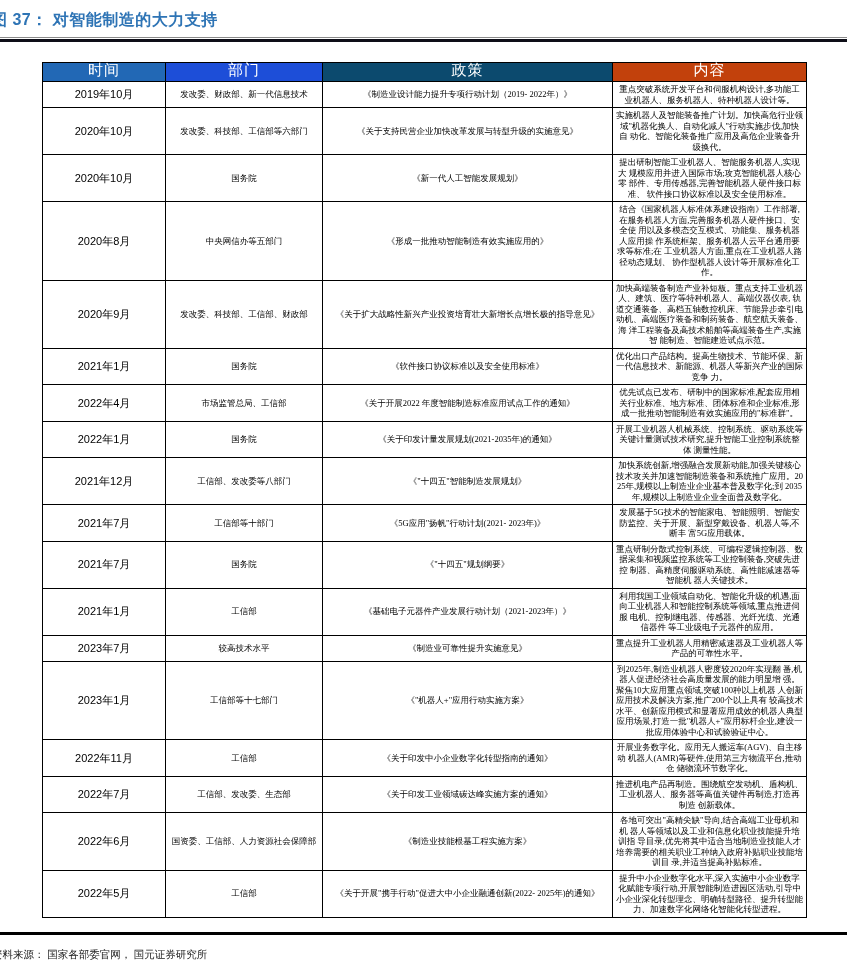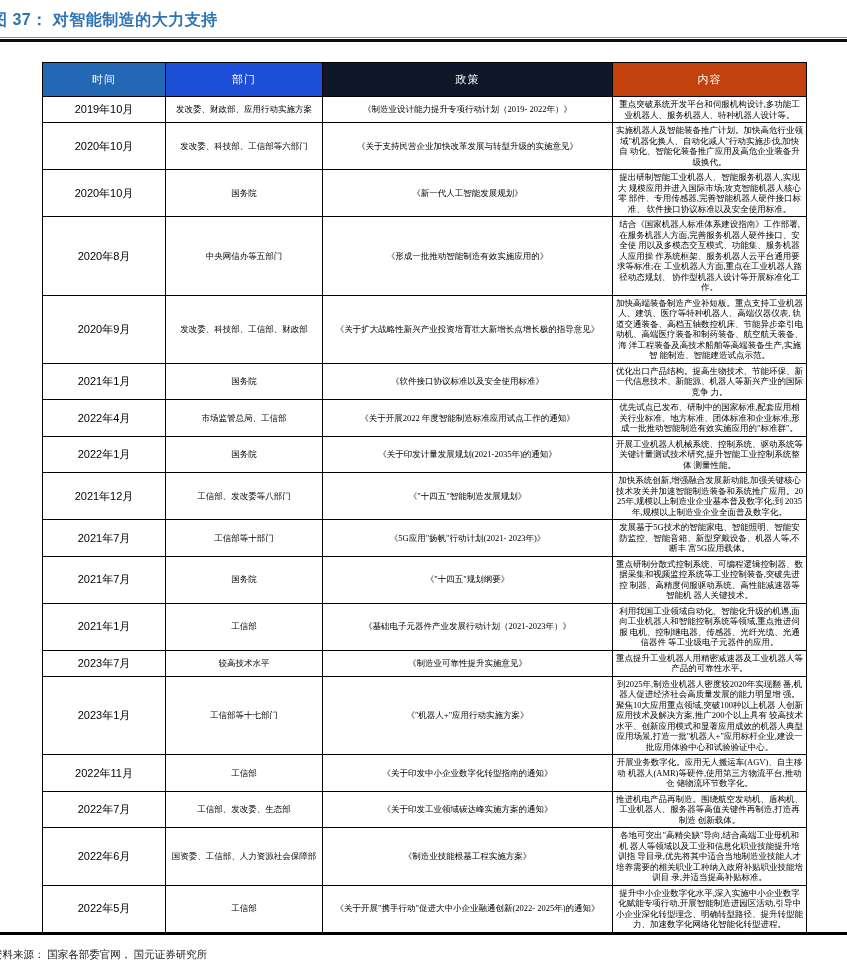--- a/index.html
+++ b/index.html
@@ -29,22 +29,22 @@
   }
   table.policy th, table.policy td {
     border: 1px solid #000;
     padding: 2px 3px;
     vertical-align: middle;
     text-align: center;
     word-break: break-all;
   }
   table.policy th {
     background: #2268B5; color: #ffffff;
-    font-weight: normal; font-size: 11px; height: 34px;
-    font-family: Liberation Sans, sans-serif;
+    font-weight: normal; font-size: 15px; height: 19px;
+    font-family: Liberation Mono, monospace;
     letter-spacing: 1px;
   }
   td.time-cell {
     font-family: "Liberation Sans", sans-serif;
     font-weight: normal; font-size: 11px;
   }
   td.policy-cell { padding: 2px 5px; }
   td.content-cell {
     text-align: justify;
     text-align-last: center;
@@ -75,28 +75,28 @@
     <colgroup>
       <col style="width:123px">
       <col style="width:157px">
       <col style="width:290px">
       <col style="width:194px">
     </colgroup>
     <thead>
       <tr>
         <th style="background: rgb(34, 104, 181); color: rgb(255, 255, 255);">时间</th>
         <th style="background: #1d4ed8; color: rgb(255, 255, 255);">部门</th>
-        <th style="background: #0f172a; color: rgb(255, 255, 255);">政策</th>
+        <th style="background: #0c4a6e; color: rgb(255, 255, 255);">政策</th>
         <th style="background: #c2410c; color: rgb(255, 255, 255);">内容</th>
       </tr>
     </thead>
     <tbody>
         <tr>
           <td class="time-cell">2019年10月</td>
-          <td class="dept-cell">发改委、财政部、应用行动实施方案</td>
+          <td class="dept-cell">发改委、财政部、新一代信息技术</td>
           <td class="policy-cell">《制造业设计能力提升专项行动计划（2019- 2022年）》</td>
           <td class="content-cell">重点突破系统开发平台和伺服机构设计,多功能工业机器人、服务机器人、特种机器人设计等。</td>
         </tr>
         <tr>
           <td class="time-cell">2020年10月</td>
           <td class="dept-cell">发改委、科技部、工信部等六部门</td>
           <td class="policy-cell">《关于支持民营企业加快改革发展与转型升级的实施意见》</td>
           <td class="content-cell">实施机器人及智能装备推广计划。加快高危行业领域"机器化换人、自动化减人"行动实施步伐,加快自 动化、智能化装备推广应用及高危企业装备升级换代。</td>
         </tr>
         <tr>
@@ -138,21 +138,21 @@
         <tr>
           <td class="time-cell">2021年12月</td>
           <td class="dept-cell">工信部、发改委等八部门</td>
           <td class="policy-cell">《"十四五"智能制造发展规划》</td>
           <td class="content-cell">加快系统创新,增强融合发展新动能,加强关键核心技术攻关并加速智能制造装备和系统推广应用。2025年,规模以上制造业企业基本普及数字化;到 2035 年,规模以上制造业企业全面普及数字化。</td>
         </tr>
         <tr>
           <td class="time-cell">2021年7月</td>
           <td class="dept-cell">工信部等十部门</td>
           <td class="policy-cell">《5G应用"扬帆"行动计划(2021- 2023年)》</td>
-          <td class="content-cell">发展基于5G技术的智能家电、智能照明、智能安防监控、智能音箱、新型穿戴设备、机器人等,不断丰 富5G应用载体。</td>
+          <td class="content-cell">发展基于5G技术的智能家电、智能照明、智能安防监控、关于开展、新型穿戴设备、机器人等,不断丰 富5G应用载体。</td>
         </tr>
         <tr>
           <td class="time-cell">2021年7月</td>
           <td class="dept-cell">国务院</td>
           <td class="policy-cell">《"十四五"规划纲要》</td>
           <td class="content-cell">重点研制分散式控制系统、可编程逻辑控制器、数据采集和视频监控系统等工业控制装备,突破先进控 制器、高精度伺服驱动系统、高性能减速器等智能机 器人关键技术。</td>
         </tr>
         <tr>
           <td class="time-cell">2021年1月</td>
           <td class="dept-cell">工信部</td>

